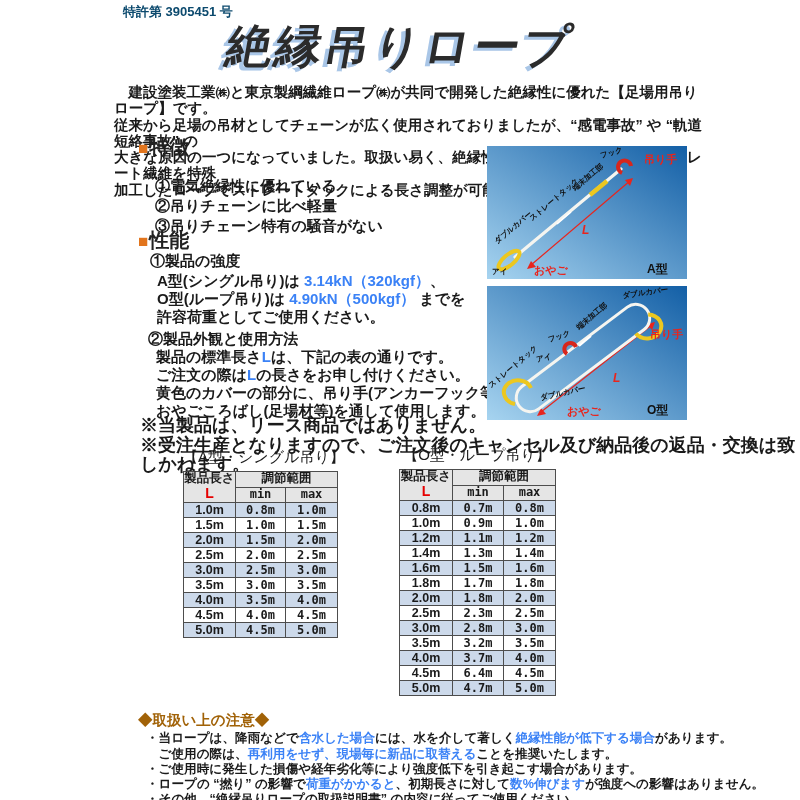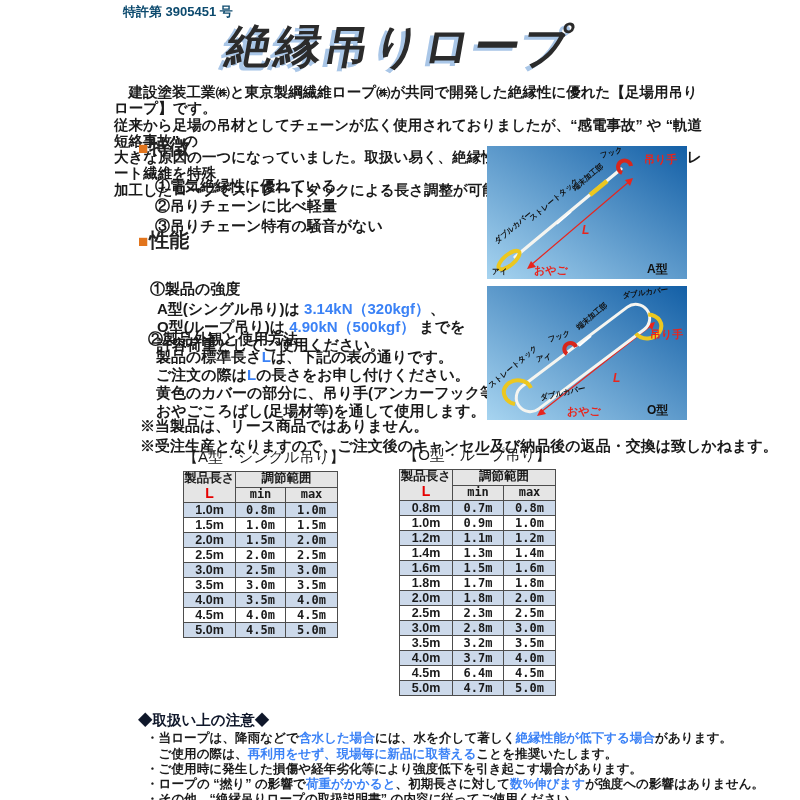--- a/index.html
+++ b/index.html
@@ -24,29 +24,29 @@
 
   .sec-head { font-size:20px; font-weight:bold; color:#222; }
   .sec-head .sq { color:#e2751d; font-size:17px; margin-right:1px; }
 
   #features-head { left:138px; top:134px; }
   #features-items { left:155px; top:176px; font-size:15px; font-weight:bold; line-height:20px; }
 
   #perf-head { left:138px; top:227px; }
 
   #strength { left:150px; top:252px; font-size:15px; font-weight:bold; line-height:18px; }
-  #strength .lbl { margin-bottom:2px;margin-top:28px; }
+  #strength .lbl { margin-bottom:2px; }
   #strength .ind { margin-left:7px; }
 
   #usage { left:148px; top:330px; font-size:15px; font-weight:bold; line-height:18px; }
   #usage .ind { margin-left:8px; }
 
   .red { color:#3b82f6; }
 
-  #order-notes { left:140px; top:416px; font-size:15px; font-weight:bold; line-height:19.5px; }
+  #order-notes { left:140px; top:416px; font-size:18px; font-weight:bold; line-height:19.5px; }
 
   .diagram { width:200px; height:133px; }
   #diagram-a { left:487px; top:146px; }
   #diagram-o { left:487px; top:286px; height:134px; }
   .diagram svg { width:100%; height:100%; display:block; }
 
   .tblwrap { text-align:center; }
   #table-a-wrap { left:183px; top:448px; width:154px; }
   #table-o-wrap { left:399px; top:446px; width:156px; }
   .tbl-title { font-size:15px; font-weight:normal; margin-bottom:4px; white-space:nowrap; }
@@ -54,21 +54,21 @@
   th, td { border:1px solid #4d4d4d; text-align:center; padding:0; font-weight:bold; }
   th { font-size:12.5px; height:13.5px; background:#e5e5e5; line-height:1.1; }
   th.mono, td.mono { font-family:"DejaVu Sans Mono", monospace; font-size:12px; }
   td { font-size:12.5px; height:14.2px; }
   #table-o td { height:14.4px; }
   tbody tr:nth-child(odd) { background:#ccd9ea; }
   tbody tr:nth-child(even) { background:#fff; }
   th .red-L { color:#e60000; font-size:14px; }
 
   #caution { left:138px; top:713px; font-size:12.6px; font-weight:bold; line-height:15.3px; }
-  #caution-head { color:#0f172a; font-size:14.5px; margin-bottom:3px; }
+  #caution-head { color:#a16207; font-size:14.5px; margin-bottom:3px; }
   #caution .cl { margin-left:8px; white-space:nowrap; }
 
   
   .dlab { font-size:7.5px; font-weight:bold; fill:#101010; }
   .dred { fill:#e8251d; font-weight:bold; }
   .dtype { font-size:12px; font-weight:bold; fill:#111; }
 </style>
 </head>
 <body>
 

